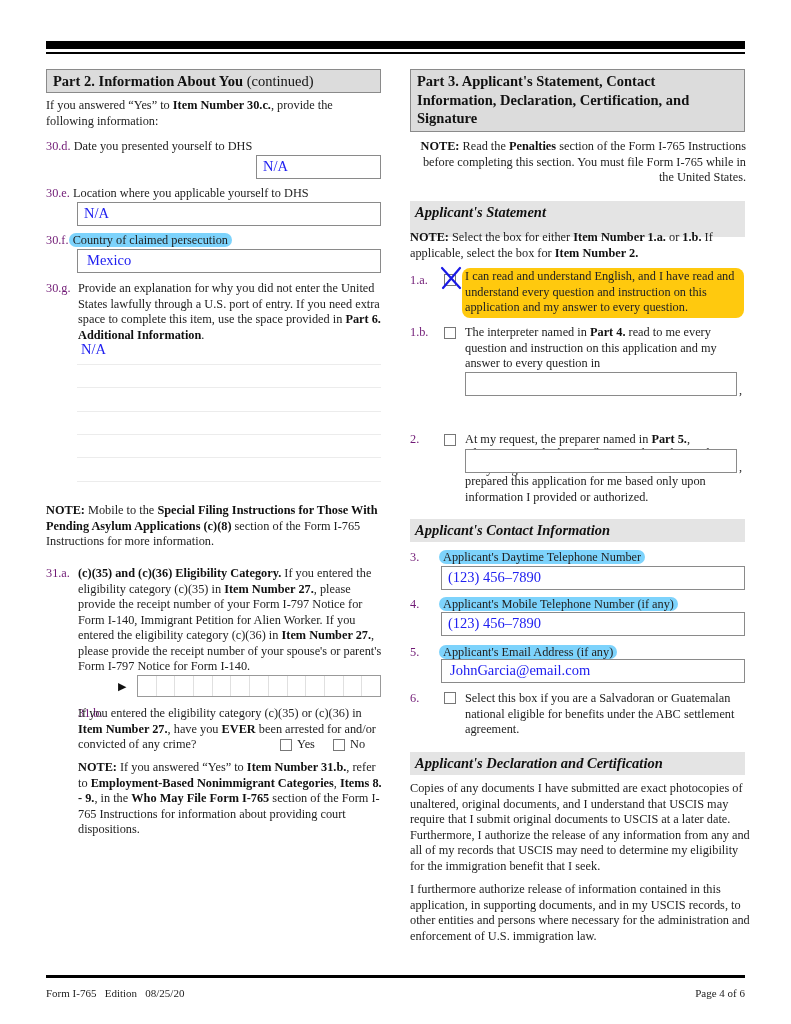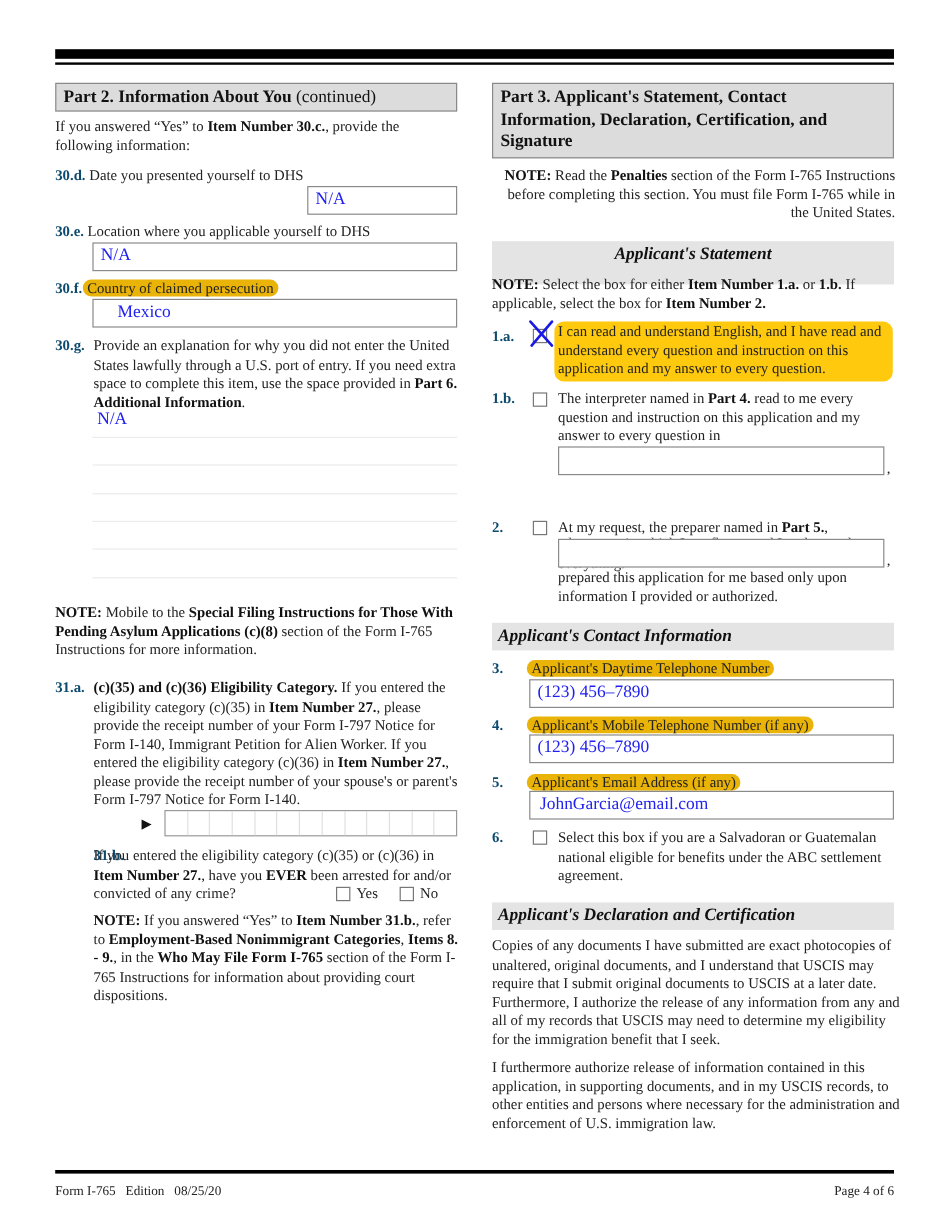--- a/index.html
+++ b/index.html
@@ -7,25 +7,25 @@
          font-family: "Liberation Serif", "DejaVu Serif", serif; color: #222; font-size: 12.3px; }
   .abs { position: absolute; }
   b, .b { font-weight: bold; color: #111; }
   .topbar { left: 46px; top: 41px; width: 699px; height: 8px; background: #000; }
   .topline { left: 46px; top: 52px; width: 699px; height: 1.5px; background: #000; }
   .part-hdr { background: #dcdcdc; border: 1px solid #8a8a8a; box-sizing: border-box;
               font-size: 14.5px; color: #111; padding: 2px 6px; line-height: 18.5px; }
   .sub-hdr { background: #e4e4e4; font-style: italic; font-weight: bold; font-size: 14.5px;
              color: #111; padding: 2px 5px; box-sizing: border-box; line-height: 18px; }
   .txt { line-height: 15.5px; }
-  .num { font-weight: bold; color: #0c4a6e; }
+  .num { font-weight: normal; color: #701a75; }
   .field { border: 1px solid #8a8a8a; box-sizing: border-box; background: #fff;
            color: #2020f0; font-size: 14.5px; padding: 0 6px; line-height: 20px;
            font-family: "Liberation Serif", serif; }
-  .hl { background: #eab308; border-radius: 7px; padding: 0 4px; margin-left: -3px; text-align: right; }
+  .hl { background: #7dd3fc; border-radius: 7px; padding: 0 4px; margin-left: -3px; text-align: right; }
   .hl-block { background: #ffc90e; border-radius: 8px; }
   .cb { width: 12px; height: 12px; border: 1px solid #777; box-sizing: border-box; background: #fff; }
   .rule { height: 1.2px; background: #ececec; }
   .cell-row { display: flex; border: 1px solid #999; box-sizing: border-box; height: 22px; }
   .cell-row span { flex: 1; border-right: 1px solid #e0e0e0; }
   .cell-row span:last-child { border-right: none; }
   .footbar { left: 46px; top: 975px; width: 699px; height: 3px; background: #000; }
   .foot { font-size: 11px; color: #222; }
 </style>
 </head>
@@ -55,21 +55,21 @@
   <span>Location where you applicable yourself to DHS</span>
 </div>
 <div class="abs field" style="left:77px; top:202px; width:304px; height:24px;">
   <span>N/A</span>
 </div>
 
 <div class="abs txt" style="left:46px; top:233px; width:335px;">
   <span class="num">30.f.</span>
   <span class="hl">Country of claimed persecution</span>
 </div>
-<div class="abs field" style="left:77px; top:249px; width:304px; height:24px; padding-left:20px;">
+<div class="abs field" style="left:77px; top:249px; width:304px; height:24px; padding-left:9px;">
   <span>Mexico</span>
 </div>
 
 <div class="abs num txt" style="left:46px; top:281px;">30.g.</div>
 <div class="abs txt" style="left:78px; top:281px; width:305px;">
   <span>Provide an explanation for why you did not enter the United States lawfully through a U.S. port of entry.  If you need extra space to complete this item, use the space provided in </span><b>Part 6. Additional Information</b><span>.</span>
 </div>
 <div class="abs" style="left:77px; top:340px; width:304px; height:145px;">
   <div class="abs" style="left:4px; top:1px; color:#2020f0; font-size:14.5px;">N/A</div>
   <div class="abs rule" style="left:0; top:24px; width:304px;"></div>
@@ -117,21 +117,21 @@
 <div class="abs txt" style="left:78px; top:760px; width:306px;">
   <b>NOTE:</b><span>  If you answered “Yes” to </span><b>Item Number 31.b.</b><span>, refer to </span><b>Employment-Based Nonimmigrant Categories</b><span>, </span><b>Items 8. - 9.</b><span>, in the </span><b>Who May File Form I-765</b><span> section of the Form I-765 Instructions for information about providing court dispositions.</span>
 </div>
 
 <div class="abs part-hdr b" style="left:410px; top:69px; width:335px; height:63px; padding:2px 6px;">Part 3.  Applicant's Statement, Contact Information, Declaration, Certification, and Signature</div>
 
 <div class="abs txt" style="left:410px; top:139px; width:336px;text-align:right;">
   <b>NOTE:</b><span>  Read the </span><b>Penalties</b><span> section of the Form I-765 Instructions before completing this section.  You must file Form I-765 while in the United States.</span>
 </div>
 
-<div class="abs sub-hdr" style="left:410px; top:201px; width:335px; height:36px;text-align:center;">Applicant's Statement</div>
+<div class="abs sub-hdr" style="left:410px; top:201px; width:335px; height:36px;">Applicant's Statement</div>
 <div class="abs txt" style="left:410px; top:230px; width:336px;">
   <b>NOTE:</b><span>  Select the box for either </span><b>Item Number 1.a.</b><span> or </span><b>1.b.</b><span>  If applicable, select the box for </span><b>Item Number 2.</b>
 </div>
 
 <div class="abs num txt" style="left:410px; top:273px;">1.a.</div>
 <div class="abs cb" style="left:444px; top:274px;"></div>
 <svg class="abs" style="left:439px; top:266px;" width="24" height="24" viewBox="0 0 24 24">
   <path d="M3 2 L21 22 M21 2 L4 22" stroke="#1a1ae6" stroke-width="2.2" fill="none" stroke-linecap="round"></path>
 </svg>
 <div class="abs hl-block" style="left:462px; top:268px; width:282px; height:50px;"></div>

